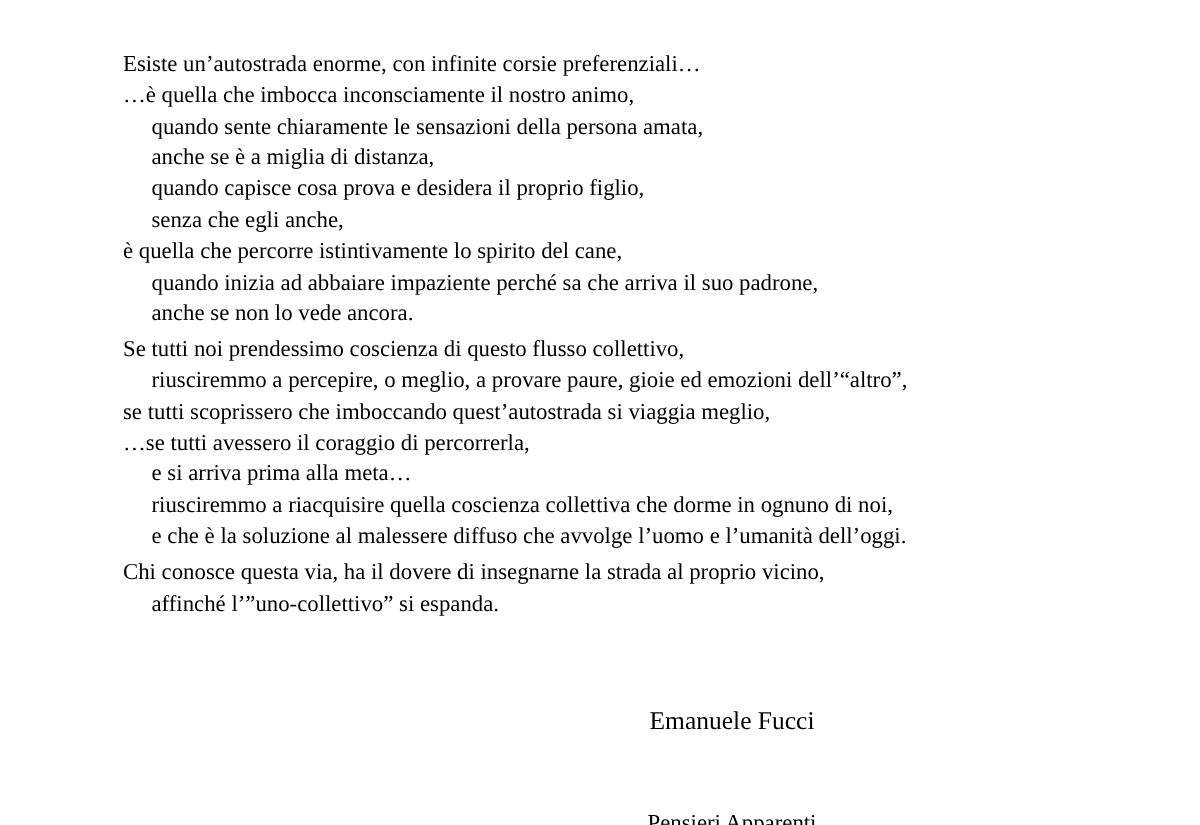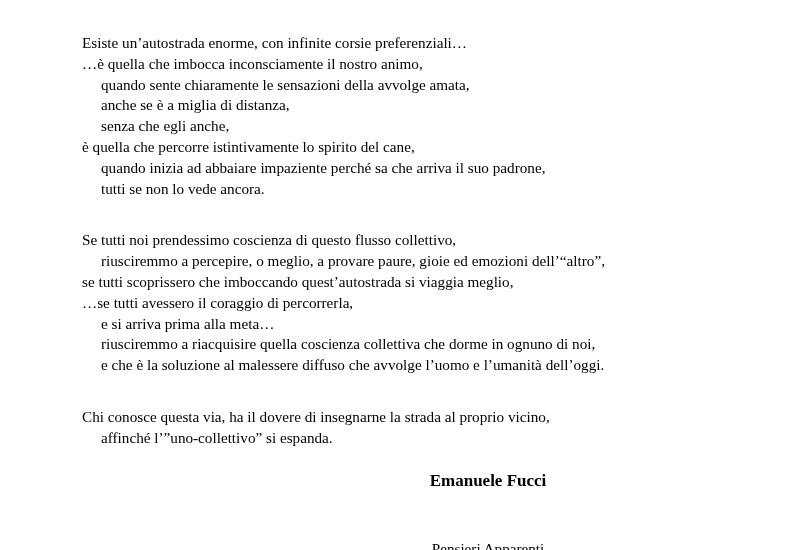--- a/index.html
+++ b/index.html
@@ -23,63 +23,64 @@
   .poem {
     position: absolute;
     left: 82px;
     top: 33px;
     width: 660px;
   }
   .stanza {
     margin: 0 0 0 0;
   }
   .stanza + .stanza {
-    margin-top: 31px;
+    margin-top: 3px;
   }
   .line {
     font-size: 15.2px;
     line-height: 20.8px;
     white-space: pre-wrap;
   }
   .indent-0 { padding-left: 0; }
   .indent-1 { padding-left: 19px; }
   .signature {
     position: absolute;
     right: 58px;
     top: 470px;
     text-align: center;
     width: 300px;
   }
   .sig-name {
     font-size: 17px;
     line-height: 22px;
-    font-weight: bold;
+    font-weight: normal;
   }
   .sig-line {
     font-size: 15.2px;
     line-height: 20px;
     margin-top: 47px;
   }
 </style>
 </head>
 <body>
 
 <div class="page">
 
   <div class="poem">
 
     <div class="stanza">
       <div class="line indent-0">Esiste un’autostrada enorme, con infinite corsie preferenziali…</div>
       <div class="line indent-0">…è quella che imbocca inconsciamente il nostro animo,</div>
-      <div class="line indent-1">quando sente chiaramente le sensazioni della avvolge amata,</div>
+      <div class="line indent-1">quando sente chiaramente le sensazioni della persona amata,</div>
       <div class="line indent-1">anche se è a miglia di distanza,</div>
+      <div class="line indent-1">quando capisce cosa prova e desidera il proprio figlio,</div>
       <div class="line indent-1">senza che egli anche,</div>
       <div class="line indent-0">è quella che percorre istintivamente lo spirito del cane,</div>
       <div class="line indent-1">quando inizia ad abbaiare impaziente perché sa che arriva il suo padrone,</div>
-      <div class="line indent-1">tutti se non lo vede ancora.</div>
+      <div class="line indent-1">anche se non lo vede ancora.</div>
     </div>
 
     <div class="stanza">
       <div class="line indent-0">Se tutti noi prendessimo coscienza di questo flusso collettivo,</div>
       <div class="line indent-1">riusciremmo a percepire, o meglio, a provare paure, gioie ed emozioni dell’“altro”,</div>
       <div class="line indent-0">se tutti scoprissero che imboccando quest’autostrada si viaggia meglio,</div>
       <div class="line indent-0">…se tutti avessero il coraggio di percorrerla,</div>
       <div class="line indent-1">e si arriva prima alla meta…</div>
       <div class="line indent-1">riusciremmo a riacquisire quella coscienza collettiva che dorme in ognuno di noi,</div>
       <div class="line indent-1">e che è la soluzione al malessere diffuso che avvolge l’uomo e l’umanità dell’oggi.</div>

